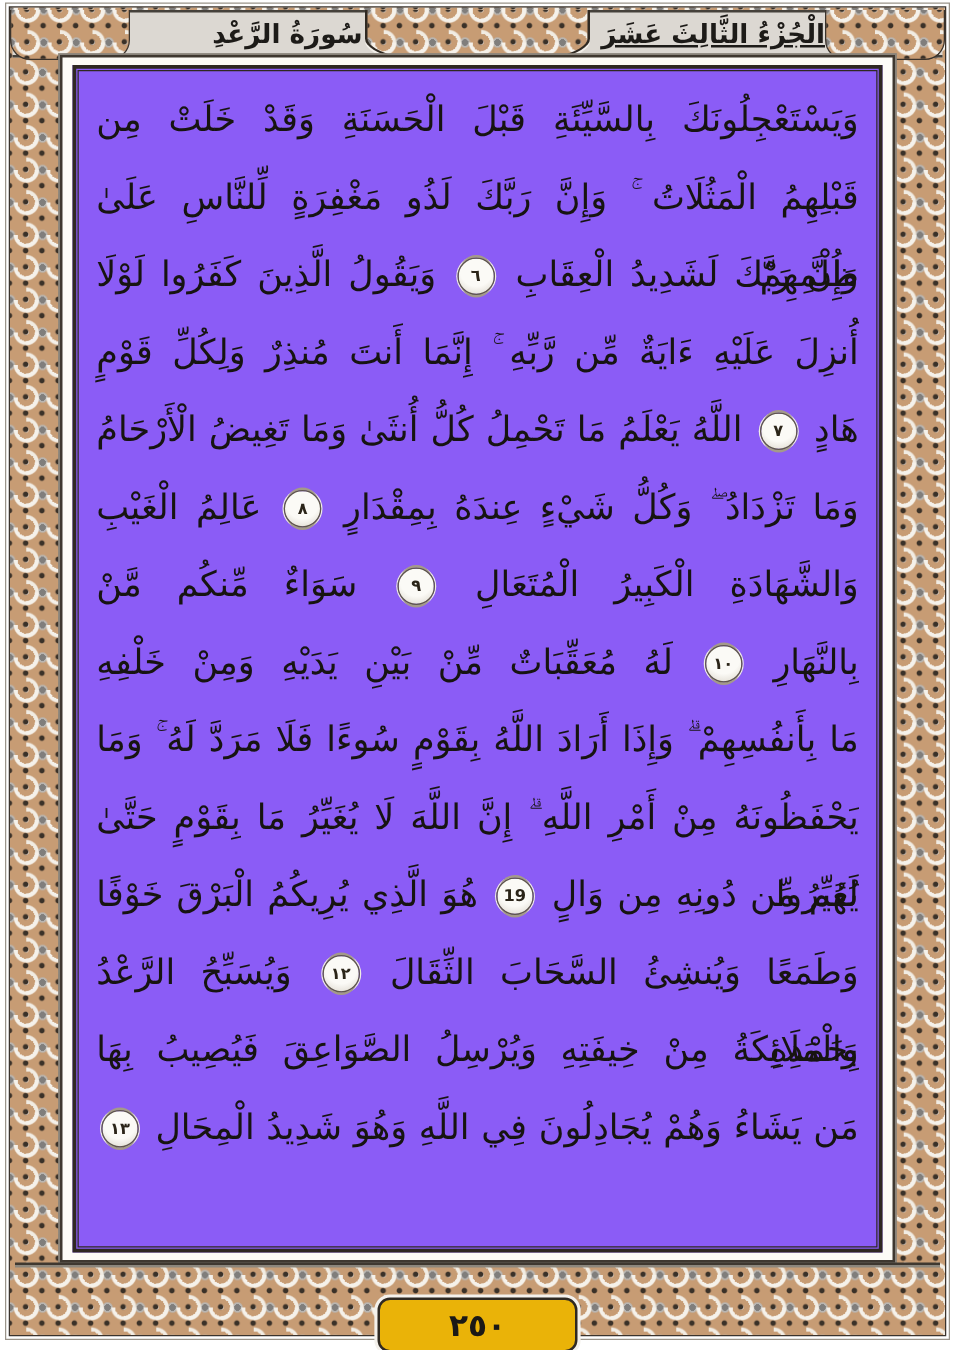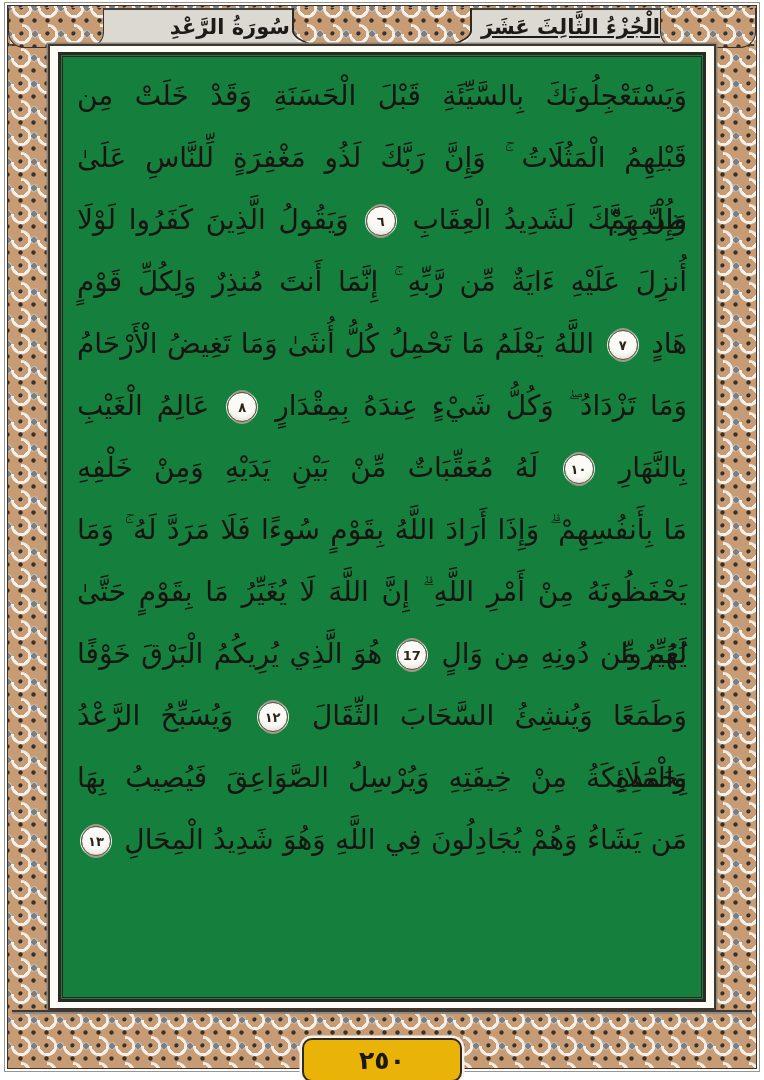--- a/index.html
+++ b/index.html
@@ -24,21 +24,21 @@
     outline:1.5px solid #3a332c;box-shadow:0 0 0 3px #fff,0 0 0 4px #9a948a;
   }
   
   .paper{
     position:absolute;left:50px;top:46px;width:664px;height:962px;
     background:#fdfcf7;box-shadow:0 0 0 2px #3f3830,0 0 0 3.5px #89837a;
   }
   
   .text-frame{
     position:absolute;left:58px;top:52px;width:648px;height:950px;
-    box-sizing:border-box;border:3px solid #2f2822;background:#15803d;
+    box-sizing:border-box;border:3px solid #2f2822;background:#8b5cf6;
   }
   .text-frame::before{
     content:"";position:absolute;inset:1px;border:1px solid #2f2822;pointer-events:none;
   }
   .lines{
     position:absolute;inset:0;padding:10px 16px;box-sizing:border-box;
   }
   .line{
     direction:rtl;text-align:justify;text-align-last:justify;
     height:62px;line-height:62px;white-space:normal;
@@ -105,24 +105,25 @@
 
 <div class="paper"></div>
 <div class="text-frame">
   <div class="lines">
       <div class="line"><span class="txt">وَيَسْتَعْجِلُونَكَ بِالسَّيِّئَةِ قَبْلَ الْحَسَنَةِ وَقَدْ خَلَتْ مِن</span></div>
       <div class="line"><span class="txt">قَبْلِهِمُ الْمَثُلَاتُ ۚ وَإِنَّ رَبَّكَ لَذُو مَغْفِرَةٍ لِّلنَّاسِ عَلَىٰ ظُلْمِهِمْ</span></div>
       <div class="line"><span class="txt">وَإِنَّ رَبَّكَ لَشَدِيدُ الْعِقَابِ</span> <span class="aya">٦</span> <span class="txt">وَيَقُولُ الَّذِينَ كَفَرُوا لَوْلَا</span></div>
       <div class="line"><span class="txt">أُنزِلَ عَلَيْهِ ءَايَةٌ مِّن رَّبِّهِ ۚ إِنَّمَا أَنتَ مُنذِرٌ وَلِكُلِّ قَوْمٍ</span></div>
       <div class="line"><span class="txt">هَادٍ</span> <span class="aya">٧</span> <span class="txt">اللَّهُ يَعْلَمُ مَا تَحْمِلُ كُلُّ أُنثَىٰ وَمَا تَغِيضُ الْأَرْحَامُ</span></div>
       <div class="line"><span class="txt">وَمَا تَزْدَادُ ۖ وَكُلُّ شَيْءٍ عِندَهُ بِمِقْدَارٍ</span> <span class="aya">٨</span> <span class="txt">عَالِمُ الْغَيْبِ</span></div>
+      <div class="line"><span class="txt">وَالشَّهَادَةِ الْكَبِيرُ الْمُتَعَالِ</span> <span class="aya">٩</span> <span class="txt">سَوَاءٌ مِّنكُم مَّنْ</span></div>
       <div class="line"><span class="txt">بِالنَّهَارِ</span> <span class="aya">١٠</span> <span class="txt">لَهُ مُعَقِّبَاتٌ مِّنْ بَيْنِ يَدَيْهِ وَمِنْ خَلْفِهِ</span></div>
       <div class="line"><span class="txt">مَا بِأَنفُسِهِمْ ۗ وَإِذَا أَرَادَ اللَّهُ بِقَوْمٍ سُوءًا فَلَا مَرَدَّ لَهُ ۚ وَمَا</span></div>
       <div class="line"><span class="txt">يَحْفَظُونَهُ مِنْ أَمْرِ اللَّهِ ۗ إِنَّ اللَّهَ لَا يُغَيِّرُ مَا بِقَوْمٍ حَتَّىٰ يُغَيِّرُوا</span></div>
-      <div class="line"><span class="txt">لَهُم مِّن دُونِهِ مِن وَالٍ</span> <span class="aya">17</span> <span class="txt">هُوَ الَّذِي يُرِيكُمُ الْبَرْقَ خَوْفًا</span></div>
+      <div class="line"><span class="txt">لَهُم مِّن دُونِهِ مِن وَالٍ</span> <span class="aya">19</span> <span class="txt">هُوَ الَّذِي يُرِيكُمُ الْبَرْقَ خَوْفًا</span></div>
       <div class="line"><span class="txt">وَطَمَعًا وَيُنشِئُ السَّحَابَ الثِّقَالَ</span> <span class="aya">١٢</span> <span class="txt">وَيُسَبِّحُ الرَّعْدُ بِحَمْدِهِ</span></div>
       <div class="line"><span class="txt">وَالْمَلَائِكَةُ مِنْ خِيفَتِهِ وَيُرْسِلُ الصَّوَاعِقَ فَيُصِيبُ بِهَا</span></div>
       <div class="line"><span class="txt">مَن يَشَاءُ وَهُمْ يُجَادِلُونَ فِي اللَّهِ وَهُوَ شَدِيدُ الْمِحَالِ</span> <span class="aya">١٣</span></div>
     </div>
 </div>
 
 <div class="band-rule-bottom"></div>
 <div class="page-cartouche">
   <span class="page-number">٢٥٠</span>
 </div>

